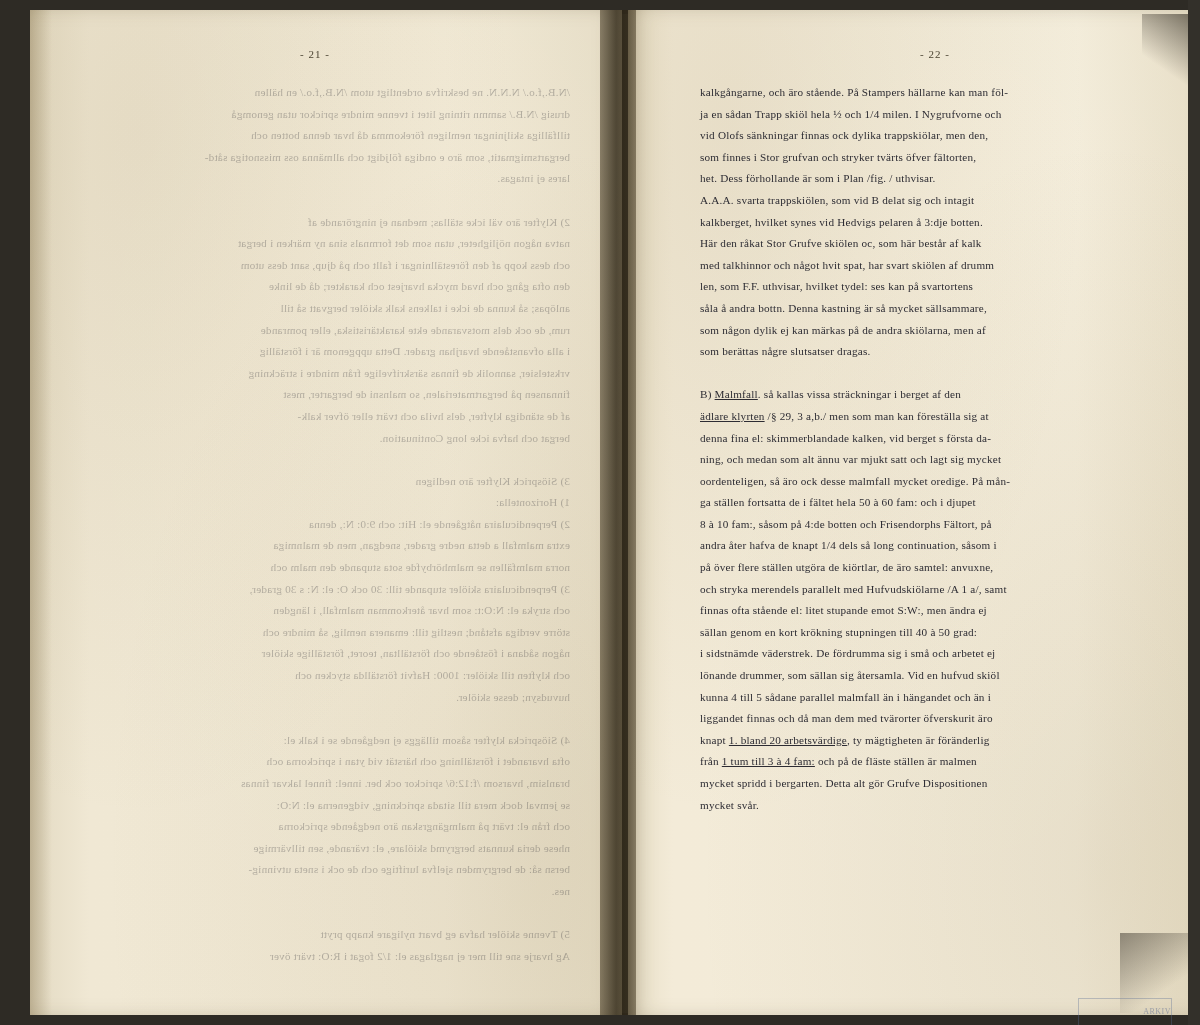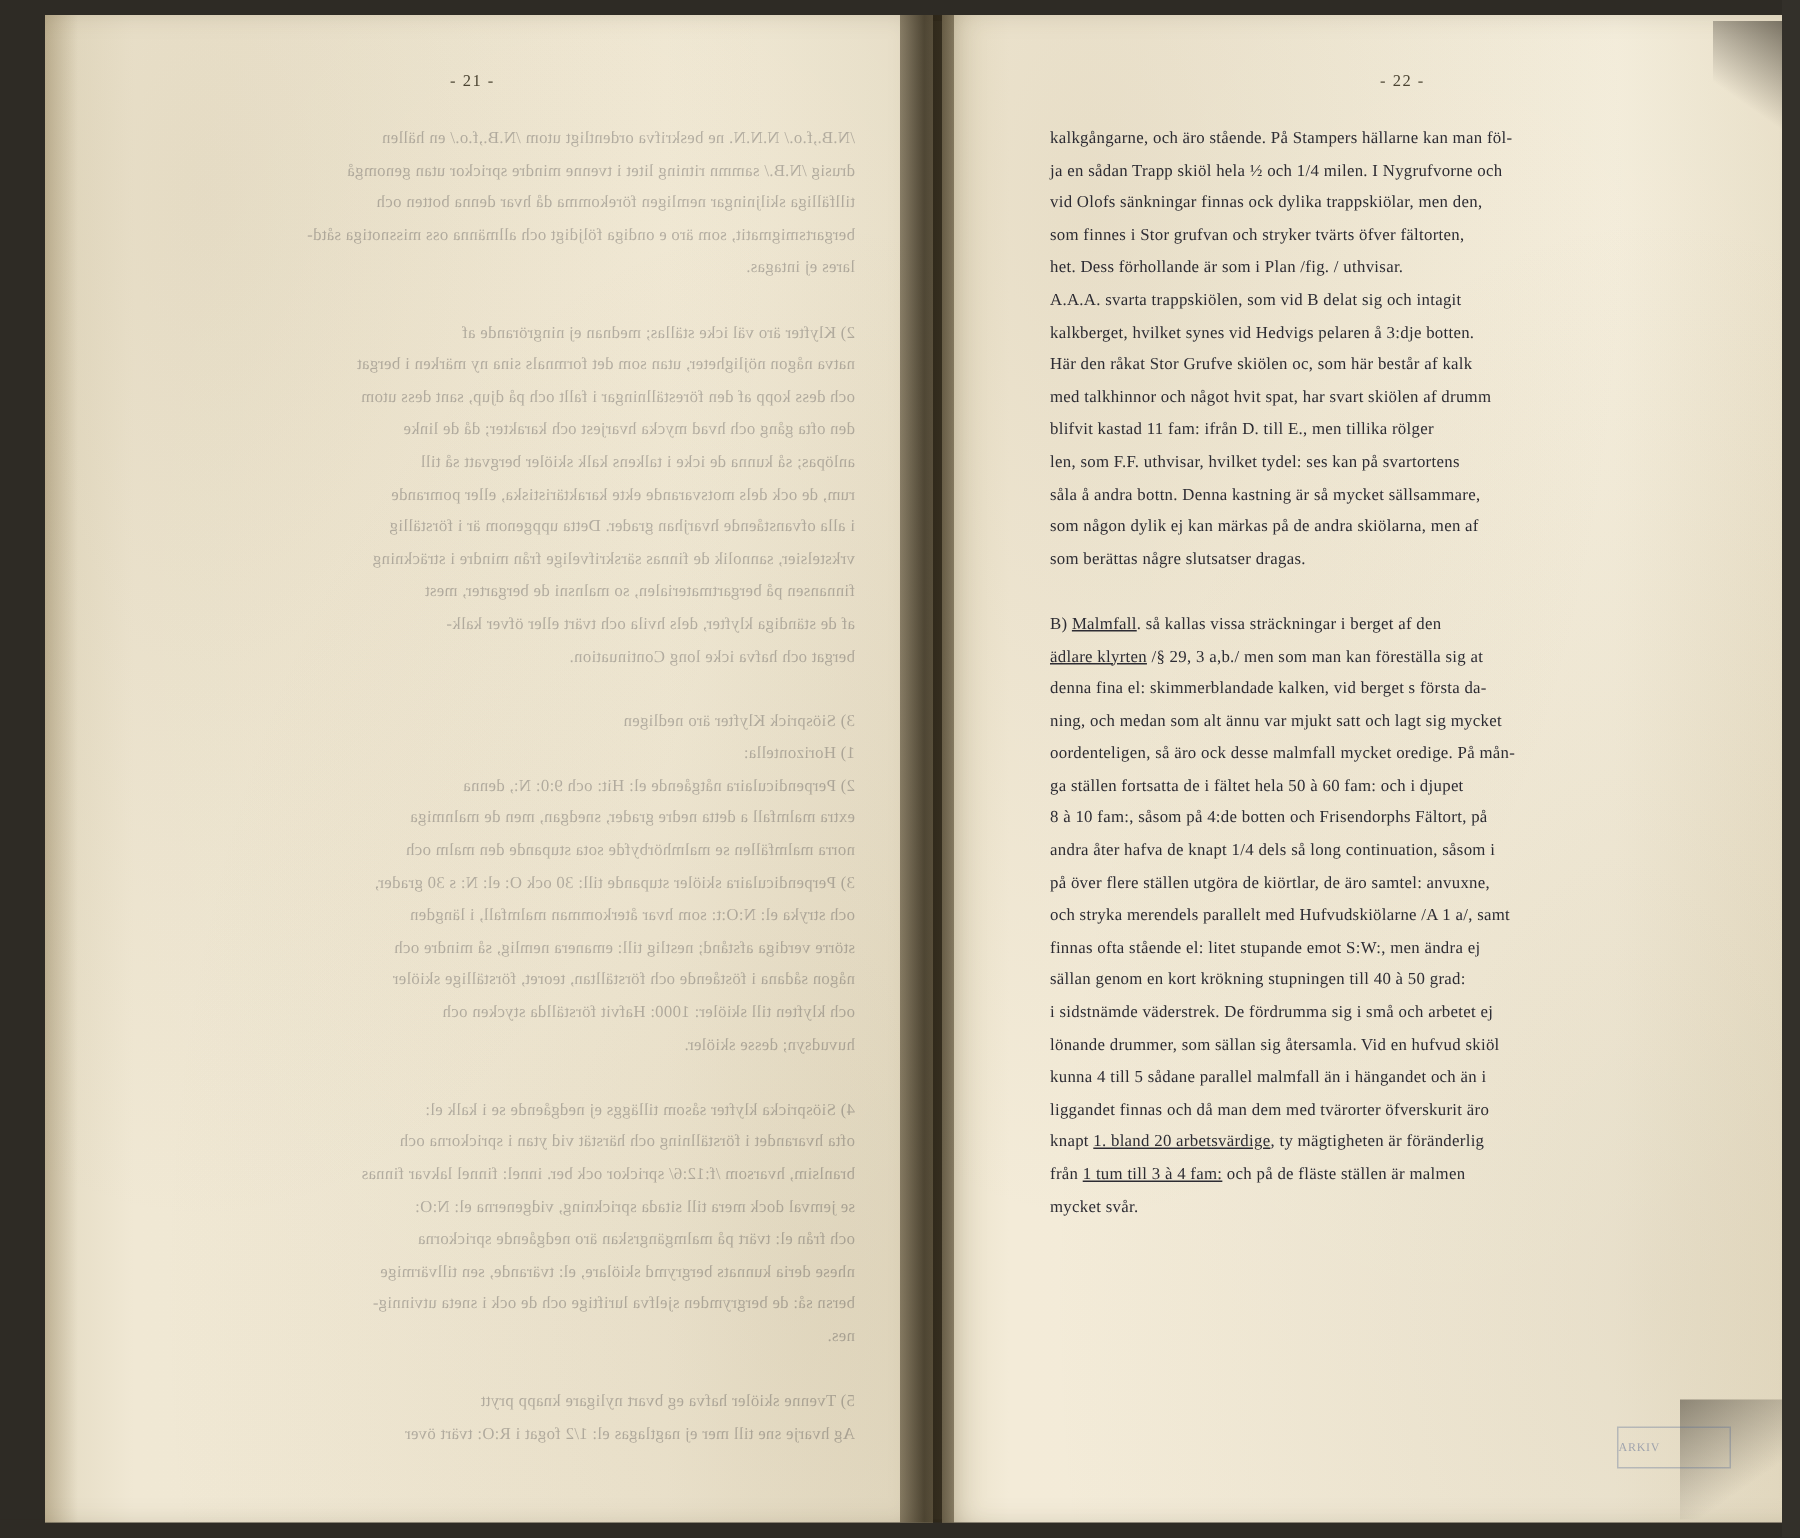--- a/index.html
+++ b/index.html
@@ -138,28 +138,29 @@
   }
   .corner-dark2 {
     position: absolute;
     left: 1120px; bottom: 12px;
     width: 68px; height: 80px;
     background: linear-gradient(145deg, rgba(35,30,22,0.45), rgba(35,30,22,0) 70%);
     pointer-events: none;
   }
   .stamp {
     position: absolute;
-    left: 1078px; top: 951px;
+    left: 1078px; top: 998px;
     width: 74px; height: 26px;
     border: 1px solid rgba(90,110,150,0.35);
     color: rgba(70,90,140,0.45);
     font-size: 8px;
     line-height: 26px;
-    text-align: left;
+    text-align: right;
     letter-spacing: 0.5px;
+    padding-left: 18px;
   }
 </style>
 </head>
 <body>
 
 <div id="page">
 
   <div class="desk-top"></div>
   <div class="desk-left"></div>
   <div class="desk-bottom"></div>
@@ -228,21 +229,20 @@
     <div id="right-body">
         <div class="line">kalkgångarne, och äro stående. På Stampers hällarne kan man föl-</div>
         <div class="line">ja en sådan Trapp skiöl hela ½ och 1/4 milen. I Nygrufvorne och</div>
         <div class="line">vid Olofs sänkningar finnas ock dylika trappskiölar, men den,</div>
         <div class="line">som finnes i Stor grufvan och stryker tvärts öfver fältorten,</div>
         <div class="line">het. Dess förhollande är som i Plan /fig. / uthvisar.</div>
         <div class="line">A.A.A. svarta trappskiölen, som vid B delat sig och intagit</div>
         <div class="line">kalkberget, hvilket synes vid Hedvigs pelaren å 3:dje botten.</div>
         <div class="line">Här den råkat Stor Grufve skiölen oc, som här består af kalk</div>
         <div class="line">med talkhinnor och något hvit spat, har svart skiölen af drumm</div>
-        <div class="line">blifvit kastad 11 fam: ifrån D. till E., men tillika rölger</div>
         <div class="line">len, som F.F. uthvisar, hvilket tydel: ses kan på svartortens</div>
         <div class="line">såla å andra bottn. Denna kastning är så mycket sällsammare,</div>
         <div class="line">som någon dylik ej kan märkas på de andra skiölarna, men af</div>
         <div class="line">som berättas någre slutsatser dragas.</div>
         <div class="line">&nbsp;</div>
         <div class="line">B) <span class="u">Malmfall</span>. så kallas vissa sträckningar i berget af den</div>
         <div class="line"><span class="u">ädlare klyrten</span> /§ 29, 3 a,b./ men som man kan föreställa sig at</div>
         <div class="line">denna fina el: skimmerblandade kalken, vid berget s första da-</div>
         <div class="line">ning, och medan som alt ännu var mjukt satt och lagt sig mycket</div>
         <div class="line">oordenteligen, så äro ock desse malmfall mycket oredige. På mån-</div>
@@ -252,18 +252,19 @@
         <div class="line">på över flere ställen utgöra de kiörtlar, de äro samtel: anvuxne,</div>
         <div class="line">och stryka merendels parallelt med Hufvudskiölarne /A 1 a/, samt</div>
         <div class="line">finnas ofta stående el: litet stupande emot S:W:, men ändra ej</div>
         <div class="line">sällan genom en kort krökning stupningen till 40 à 50 grad:</div>
         <div class="line">i sidstnämde väderstrek. De fördrumma sig i små och arbetet ej</div>
         <div class="line">lönande drummer, som sällan sig återsamla. Vid en hufvud skiöl</div>
         <div class="line">kunna 4 till 5 sådane parallel malmfall än i hängandet och än i</div>
         <div class="line">liggandet finnas och då man dem med tvärorter öfverskurit äro</div>
         <div class="line">knapt <span class="u">1. bland 20 arbetsvärdige</span>, ty mägtigheten är föränderlig</div>
         <div class="line">från <span class="u">1 tum till 3 à 4 fam:</span> och på de fläste ställen är malmen</div>
+        <div class="line">mycket spridd i bergarten. Detta alt gör Grufve Dispositionen</div>
         <div class="line">mycket svår.</div>
       </div>
   </div>
 
   <div class="stamp">ARKIV</div>
 </div>
 
 </body></html>

